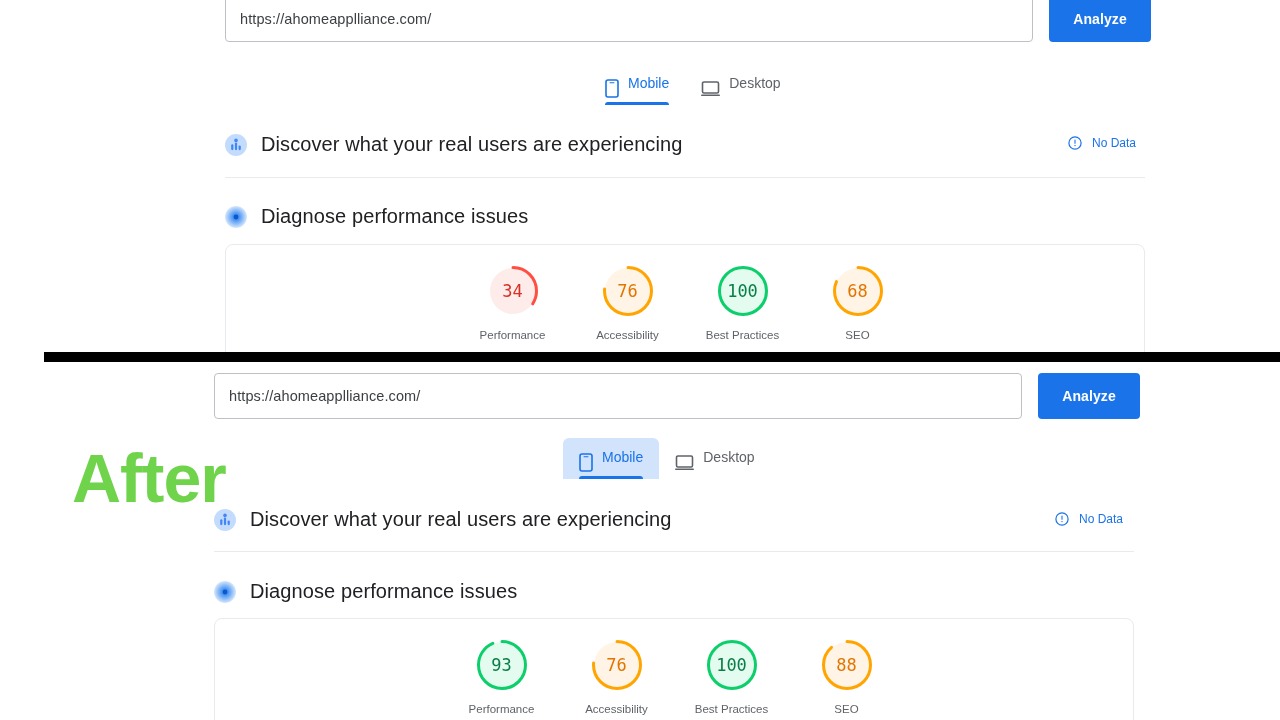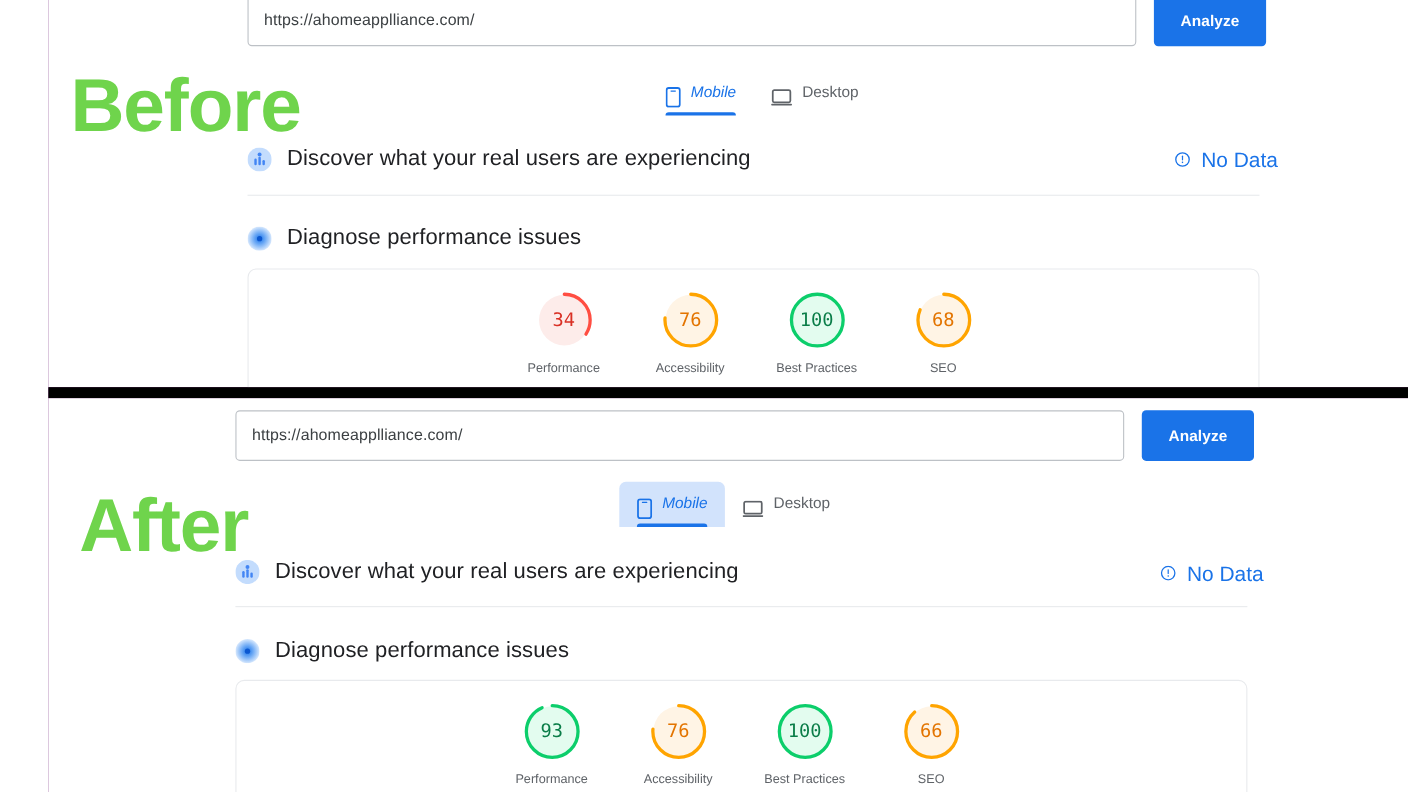--- a/index.html
+++ b/index.html
@@ -50,21 +50,21 @@
   .tab {
     display: flex; align-items: center; gap: 9px;
     padding: 8px 16px 0 16px;
     height: 41px;
     position: relative;
     cursor: pointer;
     font-size: 14px;
     color: #5f6368;
   }
   .tab .tab-label { line-height: 1; padding-bottom: 11px; }
-  .tab.active { color: #1a73e8; font-style: italic; }
+  .tab.active { color: #1a73e8; }
   .tab.active .tab-underline {
     position: absolute; left: 16px; right: 16px; bottom: 0;
     height: 3px; background: #1a73e8; border-radius: 3px 3px 0 0;
   }
   .tab.pill { background: #d2e3fc; border-radius: 6px 6px 0 0; }
   .tab svg { display: block; }
 
   
   .sec-row {
     position: absolute;
@@ -72,21 +72,21 @@
   }
   .sec-ico { width: 22px; height: 22px; flex: 0 0 22px; }
   .sec-title {
     margin-left: 14px;
     font-size: 20px; color: #202124;
     letter-spacing: .1px;
   }
   .nodata {
     position: absolute;
     display: flex; align-items: flex-start; gap: 10px;
-    color: #1a73e8; font-size: 19px; cursor: pointer;
+    color: #1a73e8; font-size: 12px; cursor: pointer;
   }
   .hr { position: absolute; height: 1px; background: #e8eaed; }
 
   
   .card {
     position: absolute;
     border: 1px solid #e8eaed;
     border-radius: 8px;
     background: #fff;
   }
@@ -360,27 +360,26 @@
             </div>
             <div class="cap">Best Practices</div>
           </div>
 
           <div class="gauge">
             <div class="dial">
               <svg width="58" height="58" viewBox="0 0 58 58">
                 <circle cx="29" cy="29" r="23" fill="#fff4e5"></circle>
                 <circle cx="29" cy="29" r="23.5" fill="none" stroke="#ffa400" stroke-width="3" stroke-linecap="round" stroke-dasharray="129.9 67.8"></circle>
               </svg>
-              <div class="num" style="color:#e37400;">66</div>
+              <div class="num" style="color:#e37400;">88</div>
             </div>
             <div class="cap">SEO</div>
           </div>
 
         </div>
       </div>
 
     </div>
   </div>
 
-  <div class="overlay-label" id="label-before" style="color: rgb(111, 212, 76);">Before</div>
   <div class="overlay-label" id="label-after" style="color: rgb(111, 212, 76);">After</div>
 
 </div>
 
 </body></html>

